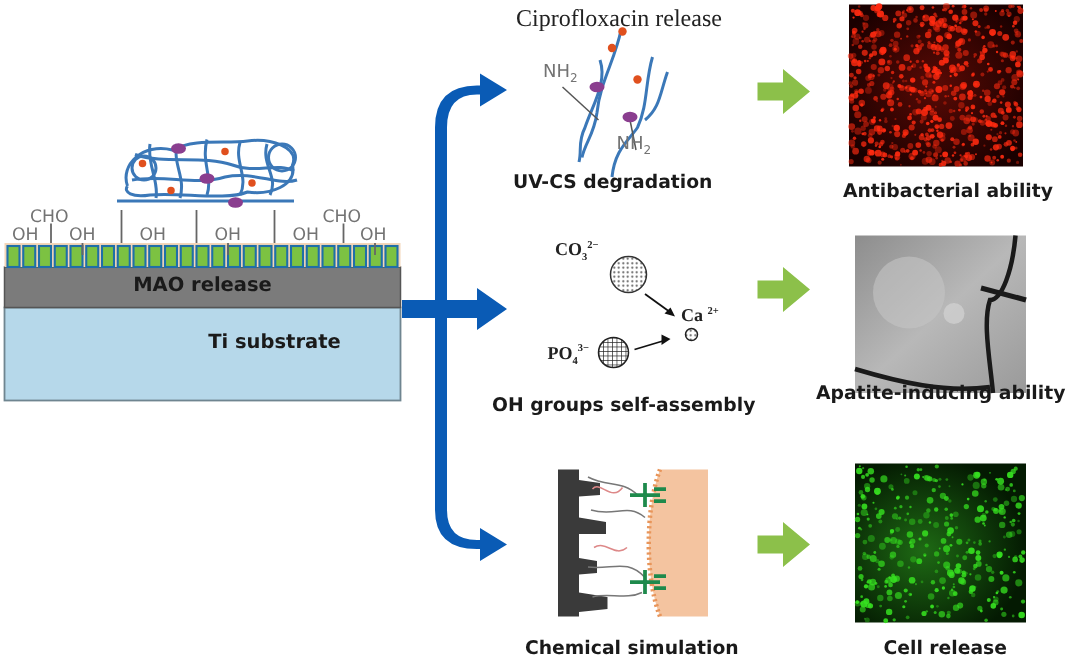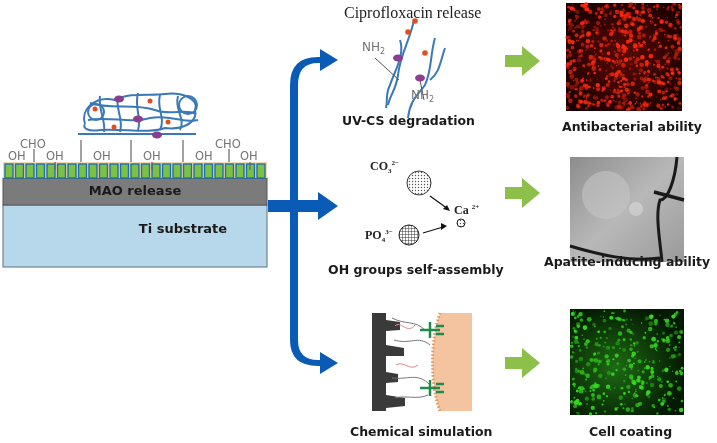--- a/index.html
+++ b/index.html
@@ -1157,13 +1157,13 @@
 <div class="abs label-bold" style="left:342px;top:113px;">UV-CS degradation</div>
 <div class="abs label-bold" style="left:562px;top:119px;">Antibacterial ability</div>
 
 <div class="abs serif" style="left:370px;top:159px;font-size:12px;font-weight:bold;"><span>CO</span><sub style="font-size:7px">3</sub><sup style="font-size:7px">2−</sup></div>
 <div class="abs serif" style="left:365px;top:228px;font-size:12px;font-weight:bold;"><span>PO</span><sub style="font-size:7px">4</sub><sup style="font-size:7px">3−</sup></div>
 <div class="abs serif" style="left:454px;top:203px;font-size:12px;font-weight:bold;"><span>Ca</span> <sup style="font-size:7px">2+</sup></div>
 <div class="abs label-bold" style="left:328px;top:262px;">OH groups self-assembly</div>
 <div class="abs label-bold" style="left:544px;top:254px;">Apatite-inducing ability</div>
 
 <div class="abs label-bold" style="left:350px;top:424px;">Chemical simulation</div>
-<div class="abs label-bold" style="left:589px;top:424px;">Cell coating</div>
+<div class="abs label-bold" style="left:589px;top:424px;">Cell release</div>
 
 </body></html>

